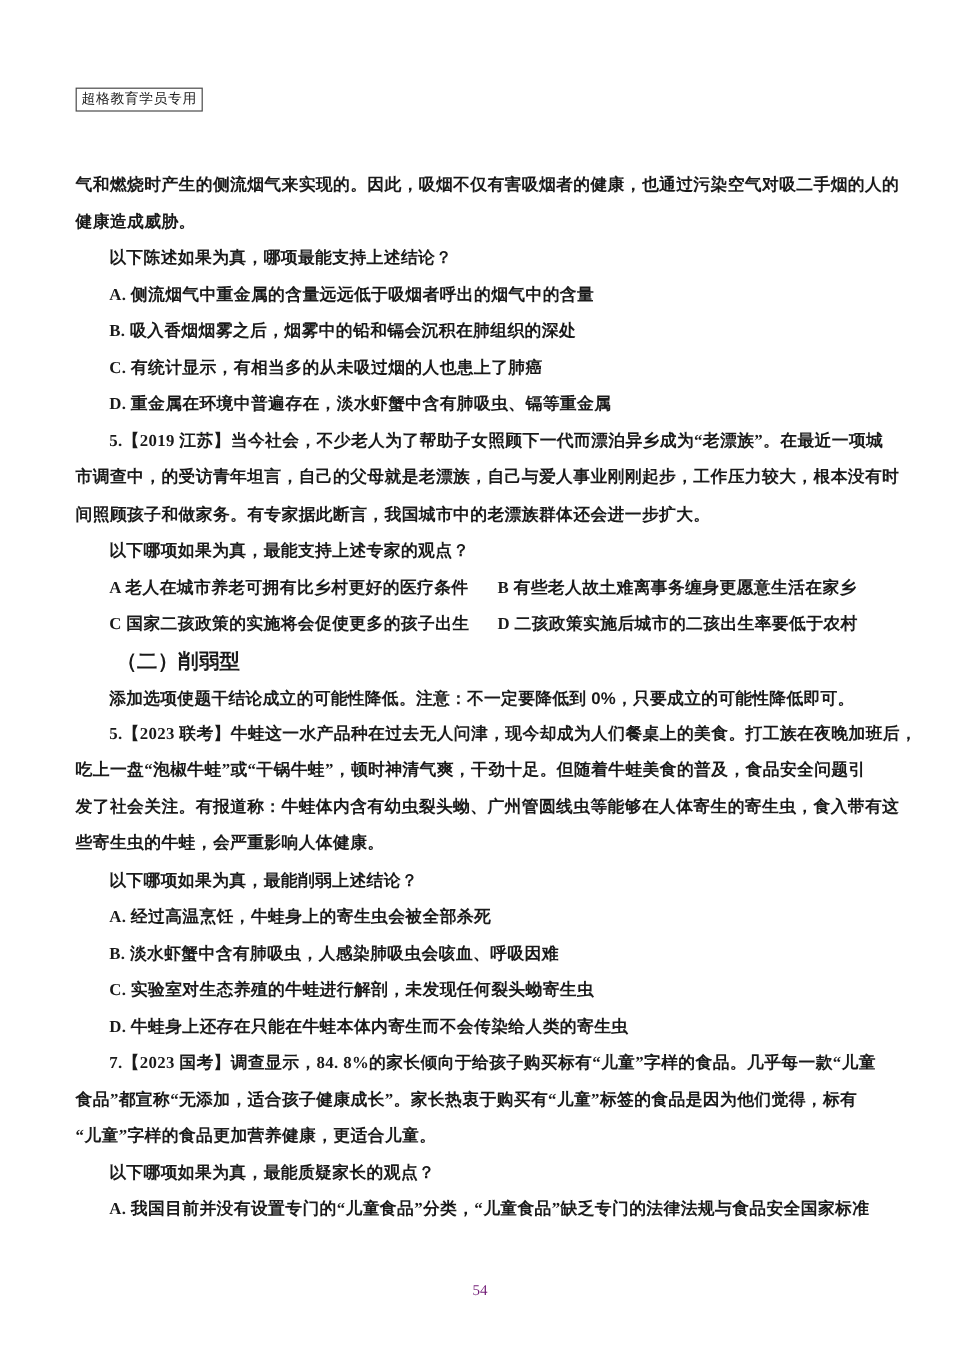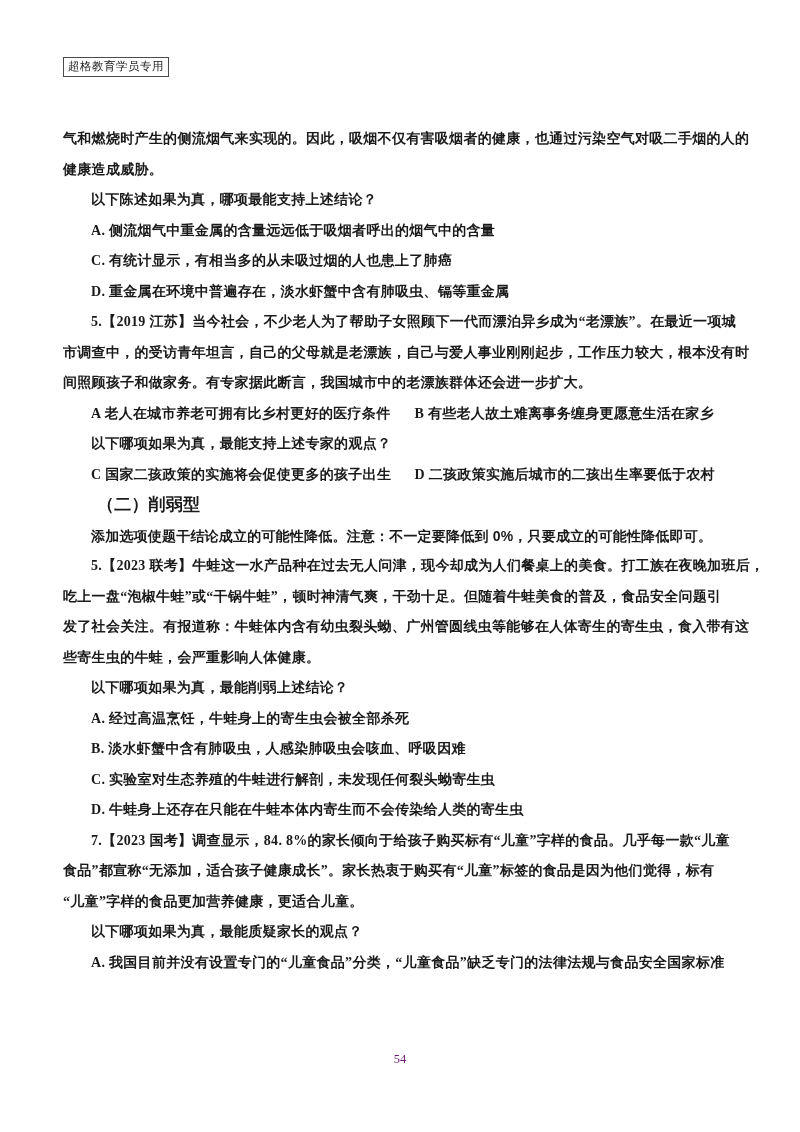--- a/index.html
+++ b/index.html
@@ -4,21 +4,21 @@
 <style>
   * { margin: 0; padding: 0; box-sizing: border-box; }
   html, body {
     width: 800px; height: 1132px;
     background: #ffffff;
     font-family: "Liberation Serif", "DejaVu Serif", serif;
     color: #1a1a1a;
     position: relative;
     overflow: hidden;
   }
-  .page { position: absolute; inset: 0; background: #fff; }
+  .page { position: absolute; inset: 0; background: #fff; margin-top: 16px; }
   .badge {
     position: absolute;
     left: 63px; top: 57px;
     border: 1.5px solid #4a4a4a;
     padding: 1px 4px 2px 4px;
     font-size: 11.5px;
     letter-spacing: 0.5px;
     color: #222;
     background: #fff;
   }
@@ -58,30 +58,31 @@
 <body>
 
 <div class="page">
   <div class="badge">超格教育学员专用</div>
 
   <div class="content" id="content">
       <div class="line">气和燃烧时产生的侧流烟气来实现的。因此，吸烟不仅有害吸烟者的健康，也通过污染空气对吸二手烟的人的</div>
       <div class="line">健康造成威胁。</div>
       <div class="line indent">以下陈述如果为真，哪项最能支持上述结论？</div>
       <div class="line indent">A. 侧流烟气中重金属的含量远远低于吸烟者呼出的烟气中的含量</div>
+      <div class="line indent">B. 吸入香烟烟雾之后，烟雾中的铅和镉会沉积在肺组织的深处</div>
       <div class="line indent">C. 有统计显示，有相当多的从未吸过烟的人也患上了肺癌</div>
       <div class="line indent">D. 重金属在环境中普遍存在，淡水虾蟹中含有肺吸虫、镉等重金属</div>
       <div class="line indent">5.【2019 江苏】当今社会，不少老人为了帮助子女照顾下一代而漂泊异乡成为“老漂族”。在最近一项城</div>
       <div class="line">市调查中，的受访青年坦言，自己的父母就是老漂族，自己与爱人事业刚刚起步，工作压力较大，根本没有时</div>
       <div class="line">间照顾孩子和做家务。有专家据此断言，我国城市中的老漂族群体还会进一步扩大。</div>
+      <div class="line indent">以下哪项如果为真，最能支持上述专家的观点？</div>
       <div class="line cols">
         <span>A 老人在城市养老可拥有比乡村更好的医疗条件</span>
         <span>B 有些老人故土难离事务缠身更愿意生活在家乡</span>
       </div>
-      <div class="line indent">以下哪项如果为真，最能支持上述专家的观点？</div>
       <div class="line cols">
         <span>C 国家二孩政策的实施将会促使更多的孩子出生</span>
         <span>D 二孩政策实施后城市的二孩出生率要低于农村</span>
       </div>
       <div class="line indent bold heading">（二）削弱型</div>
       <div class="line indent bold">添加选项使题干结论成立的可能性降低。注意：不一定要降低到 0%，只要成立的可能性降低即可。</div>
       <div class="line indent">5.【2023 联考】牛蛙这一水产品种在过去无人问津，现今却成为人们餐桌上的美食。打工族在夜晚加班后，</div>
       <div class="line">吃上一盘“泡椒牛蛙”或“干锅牛蛙”，顿时神清气爽，干劲十足。但随着牛蛙美食的普及，食品安全问题引</div>
       <div class="line">发了社会关注。有报道称：牛蛙体内含有幼虫裂头蚴、广州管圆线虫等能够在人体寄生的寄生虫，食入带有这</div>
       <div class="line">些寄生虫的牛蛙，会严重影响人体健康。</div>

